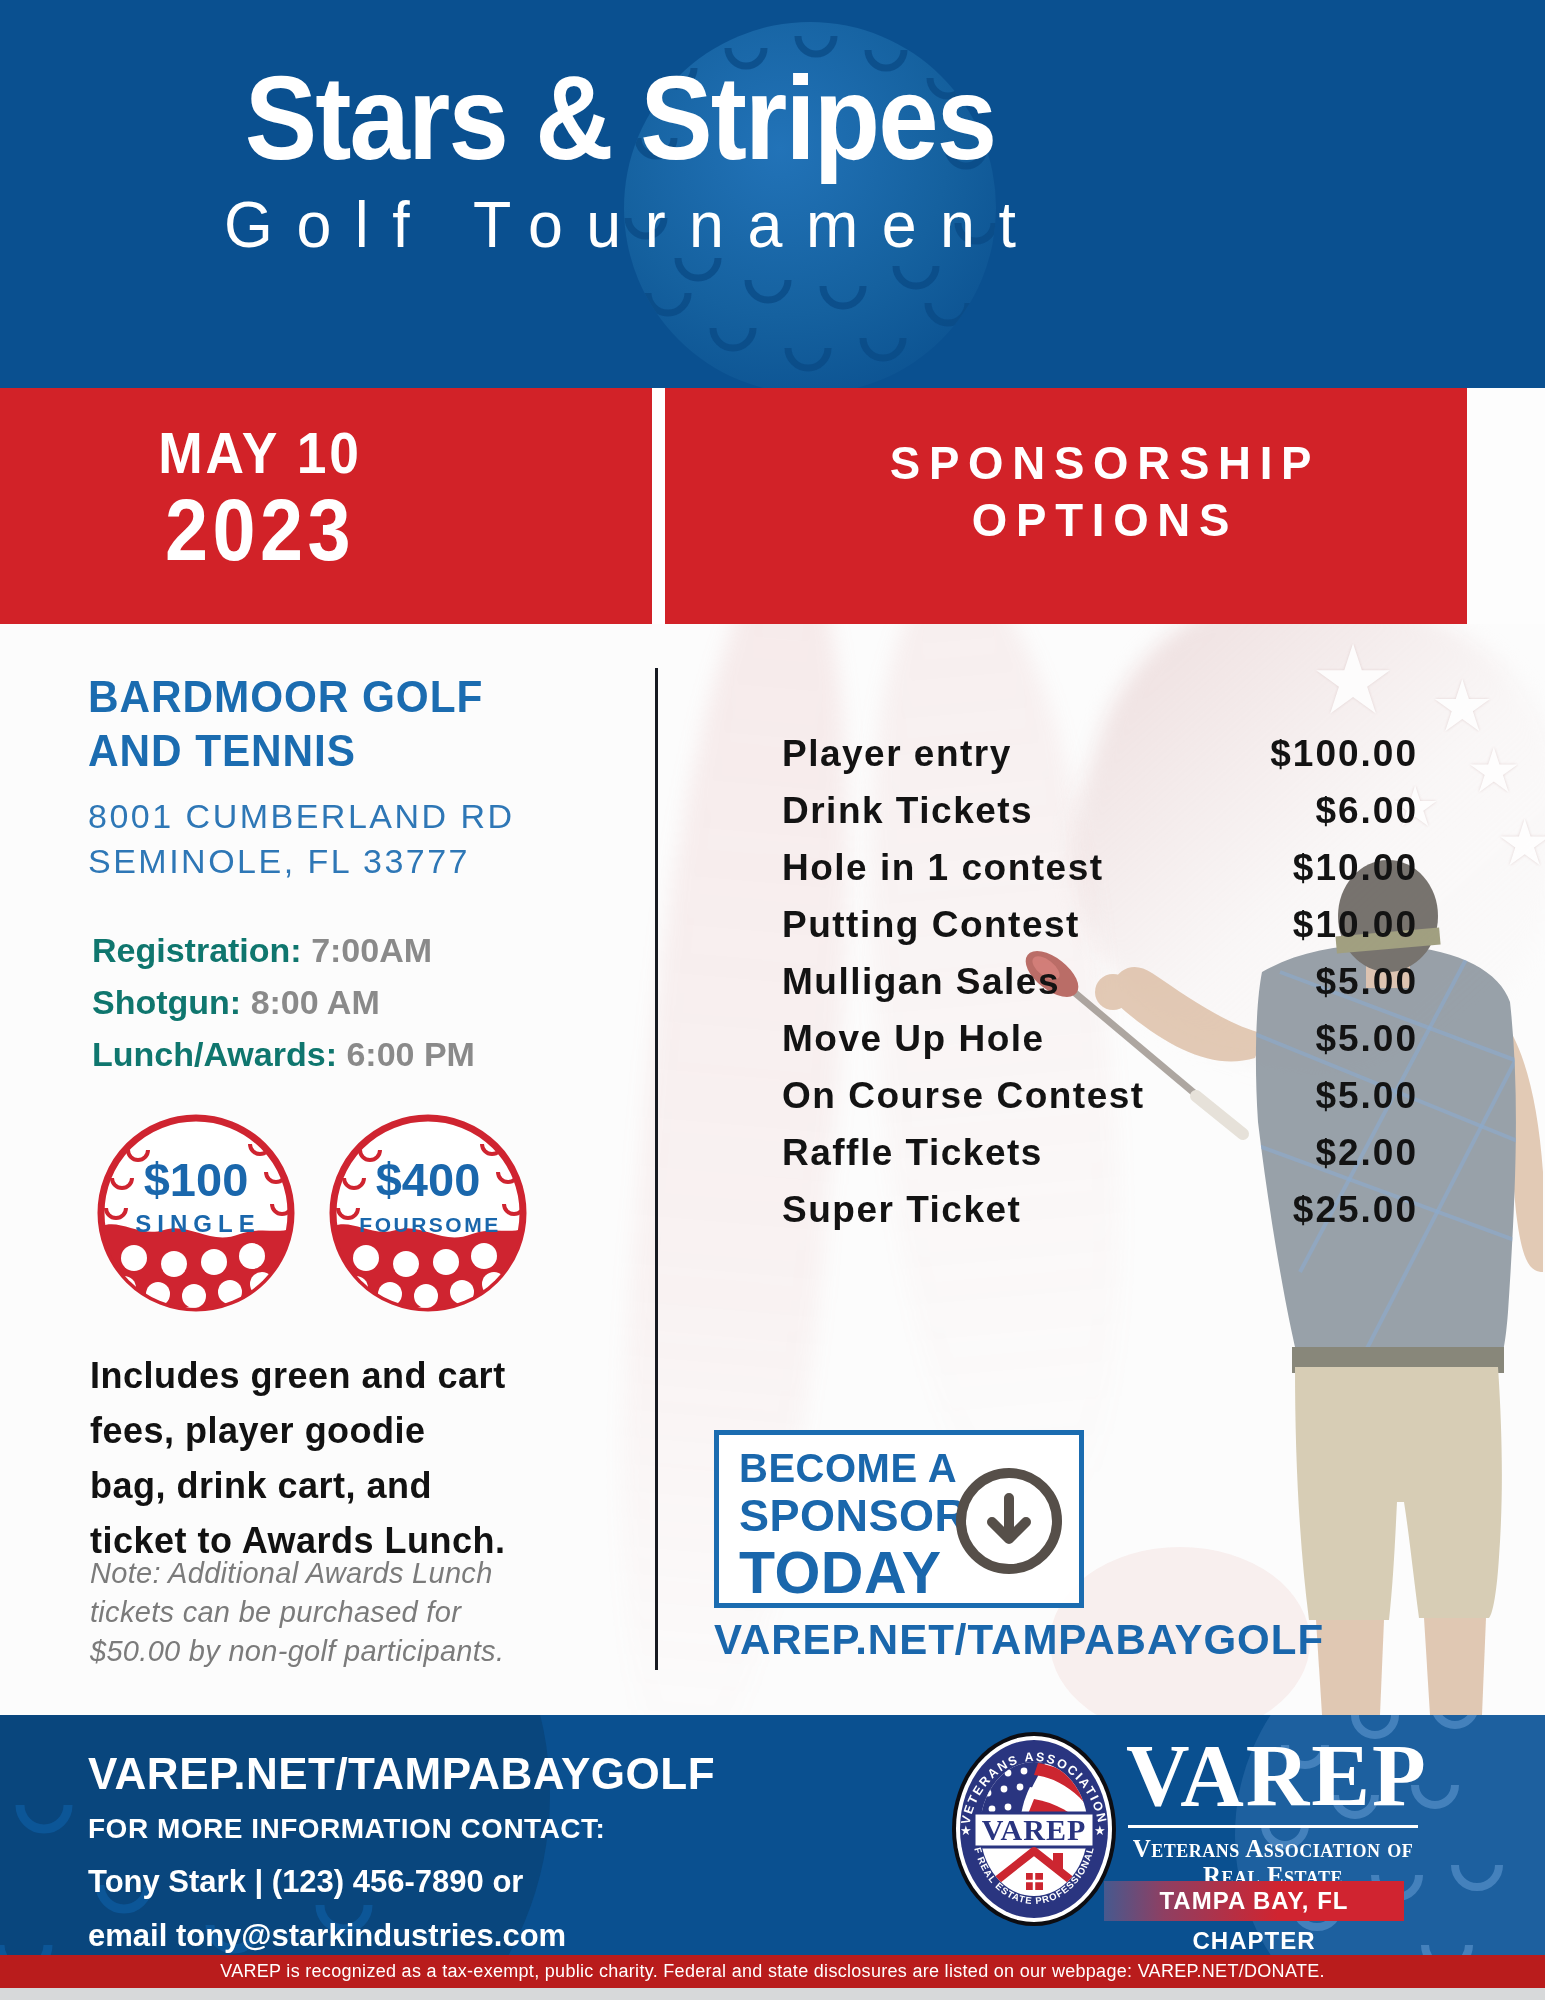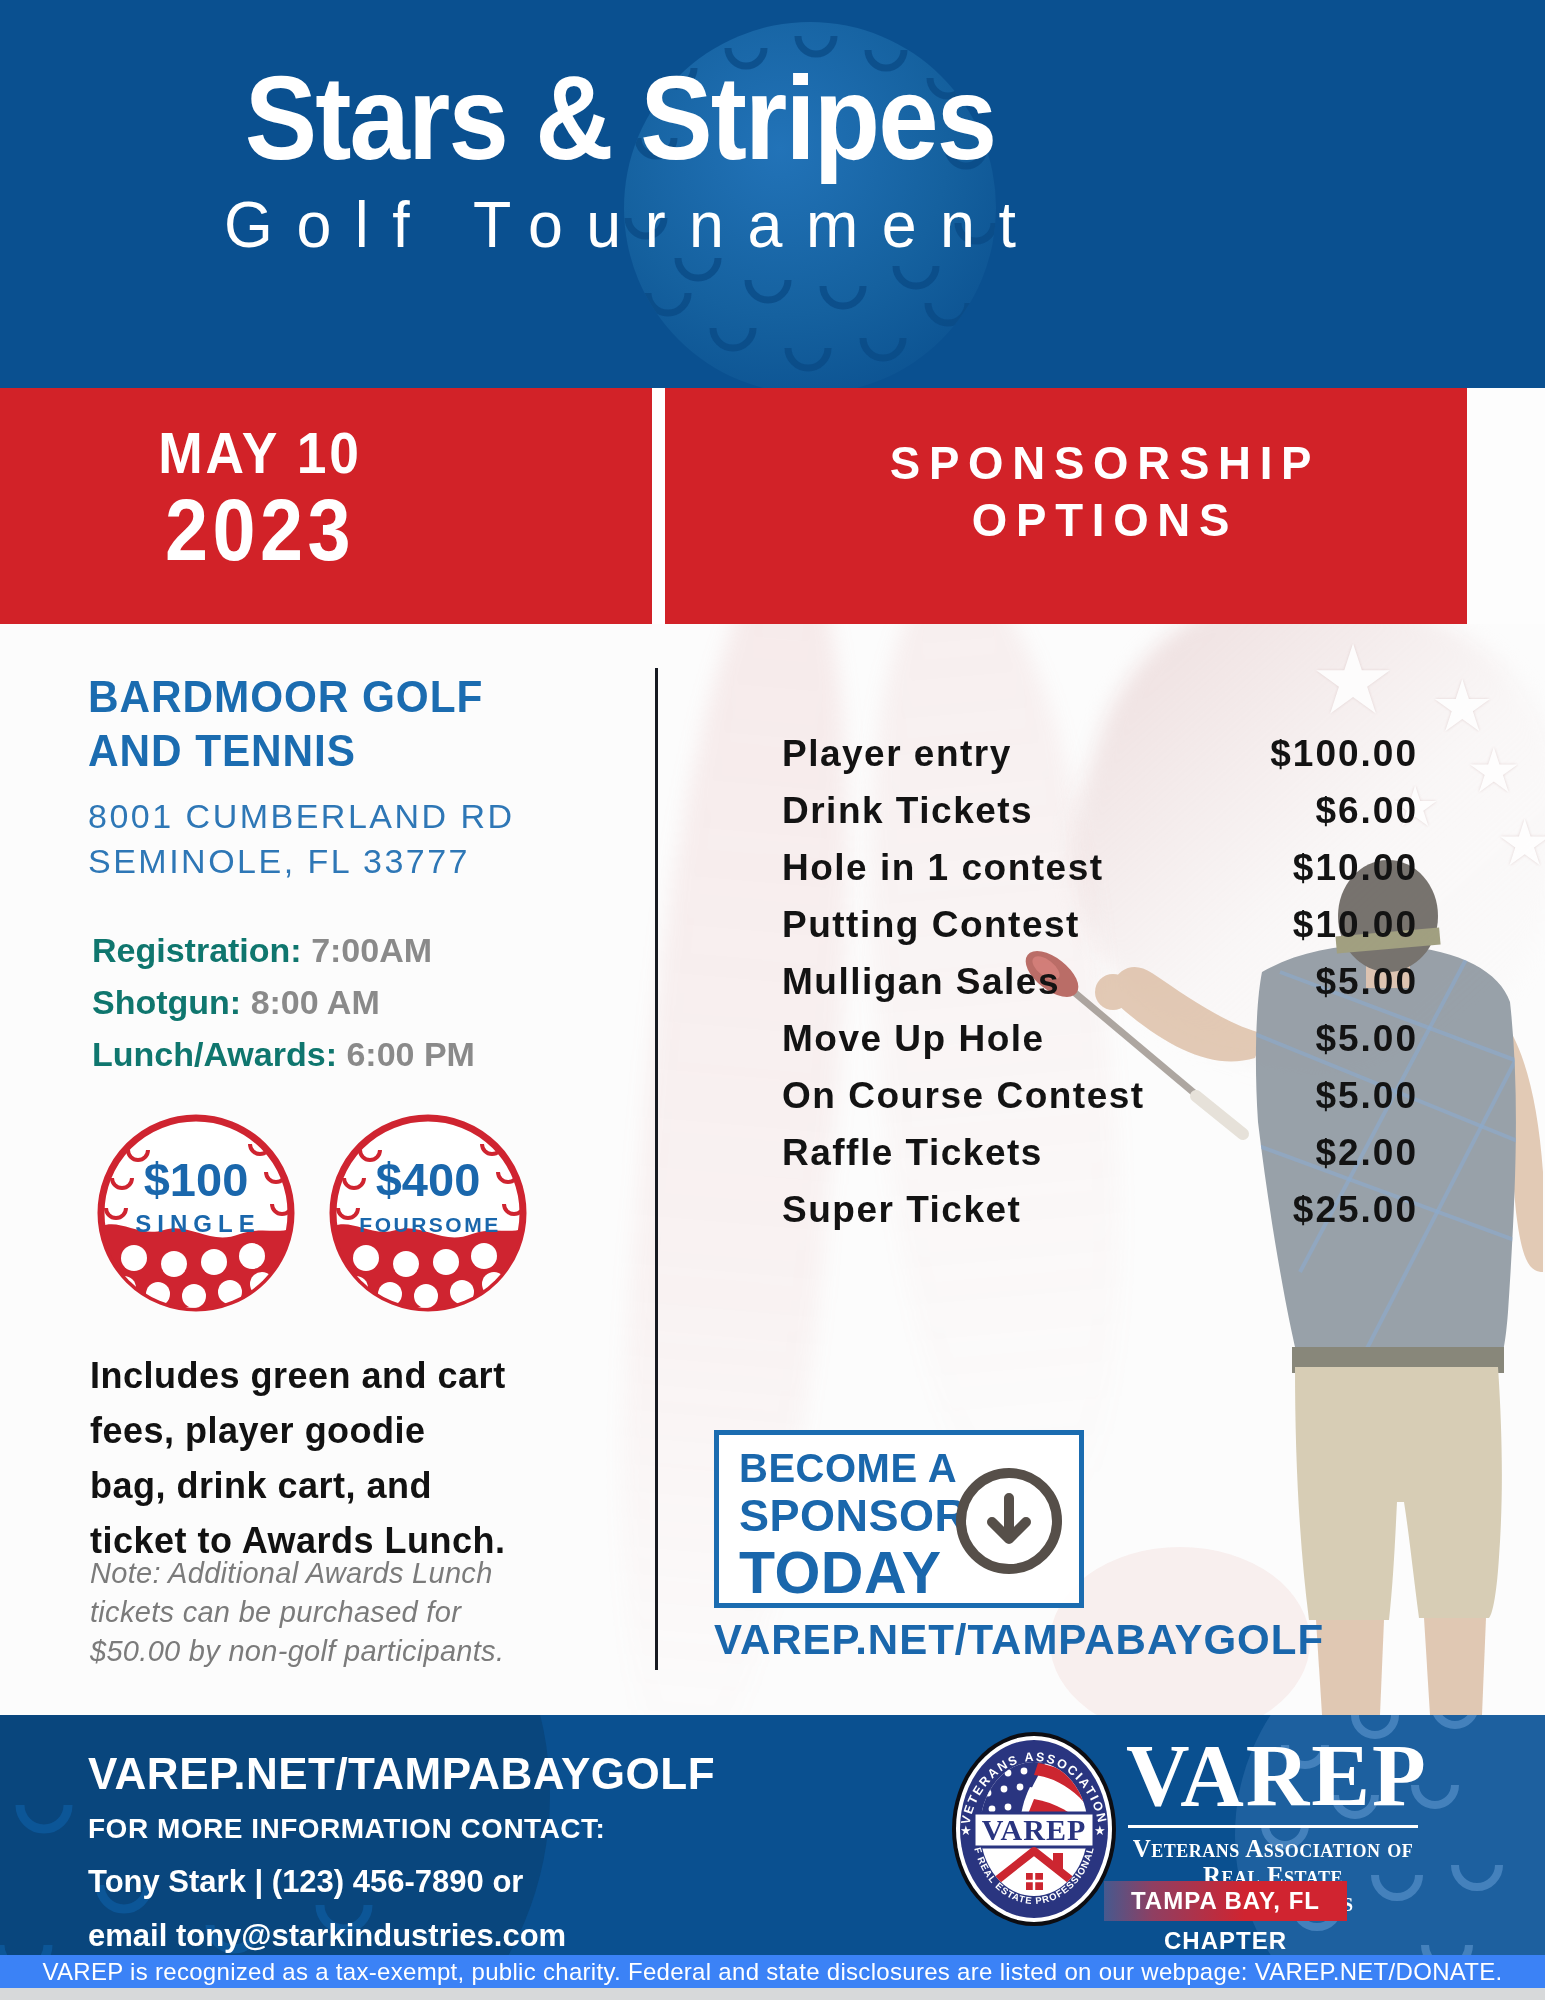--- a/index.html
+++ b/index.html
@@ -61,25 +61,25 @@
   .f-left{left:88px;top:36px;}
   .f-url{font-size:44px;font-weight:800;letter-spacing:.5px;line-height:46px;}
   .f-contact{font-size:28px;font-weight:700;letter-spacing:.5px;margin-top:16px;line-height:32px;}
   .f-line{font-size:31px;font-weight:600;margin-top:20px;line-height:34px;}
   .f-line2{}
 
   .wordmark{left:1126px;top:20px;width:294px;text-align:center;font-family:"Liberation Serif",serif;}
   .wm-acronym{font-size:88px;font-weight:700;line-height:82px;letter-spacing:2px;}
   .wm-rule{height:3px;background:#fff;margin:8px 2px 7px 2px;}
   .wm-org{font-size:25px;font-weight:700;line-height:27px;font-variant:small-caps;letter-spacing:.5px;}
-  .chapter{left:1104px;top:166px;width:243px;height:40px;line-height:40px;text-align:center;
+  .chapter{left:1104px;top:166px;width:300px;height:40px;line-height:40px;text-align:center;
            background:linear-gradient(90deg,#46598f 0%,#8f3f62 20%,#d02430 58%,#d02430 100%);
            font-size:24px;font-weight:800;letter-spacing:1px;font-family:"Liberation Sans",sans-serif;}
-  .disclaimer{left:0;top:1955px;width:1545px;height:33px;background:#3b82f6;color:#fff;text-align:center;
-              font-size:24px;line-height:33px;letter-spacing:.3px;font-weight:500;}
+  .disclaimer{left:0;top:1955px;width:1545px;height:33px;background:#b91c1c;color:#fff;text-align:center;
+              font-size:18px;line-height:33px;letter-spacing:.3px;font-weight:500;}
   .bottom-strip{left:0;top:1988px;width:1545px;height:12px;background:#d7d9da;}
 </style>
 </head>
 <body>
 
 <div class="page">
 
   <div class="abs header">
     <svg class="abs" style="left:618px;top:8px;" width="380" height="380" viewBox="0 0 380 380">
       <defs>

